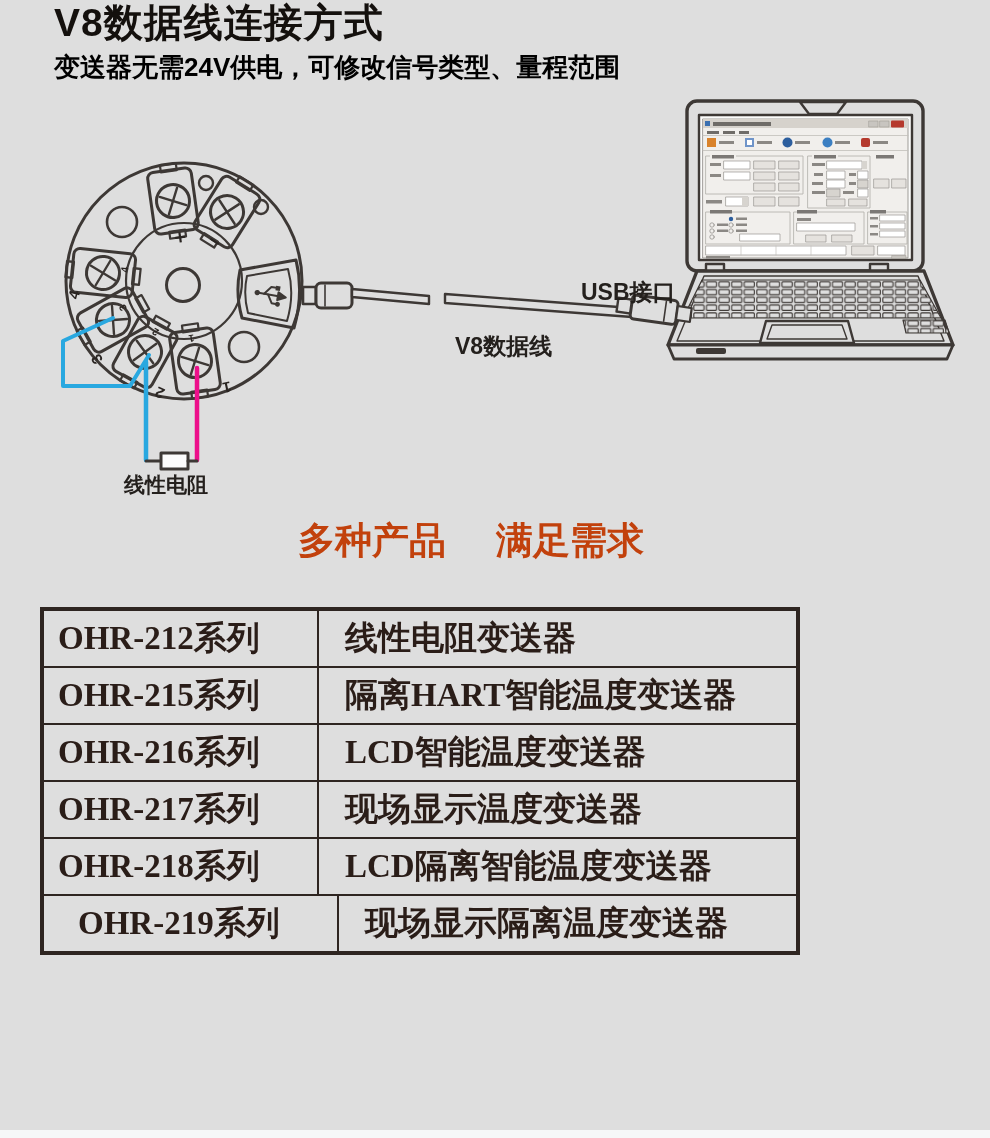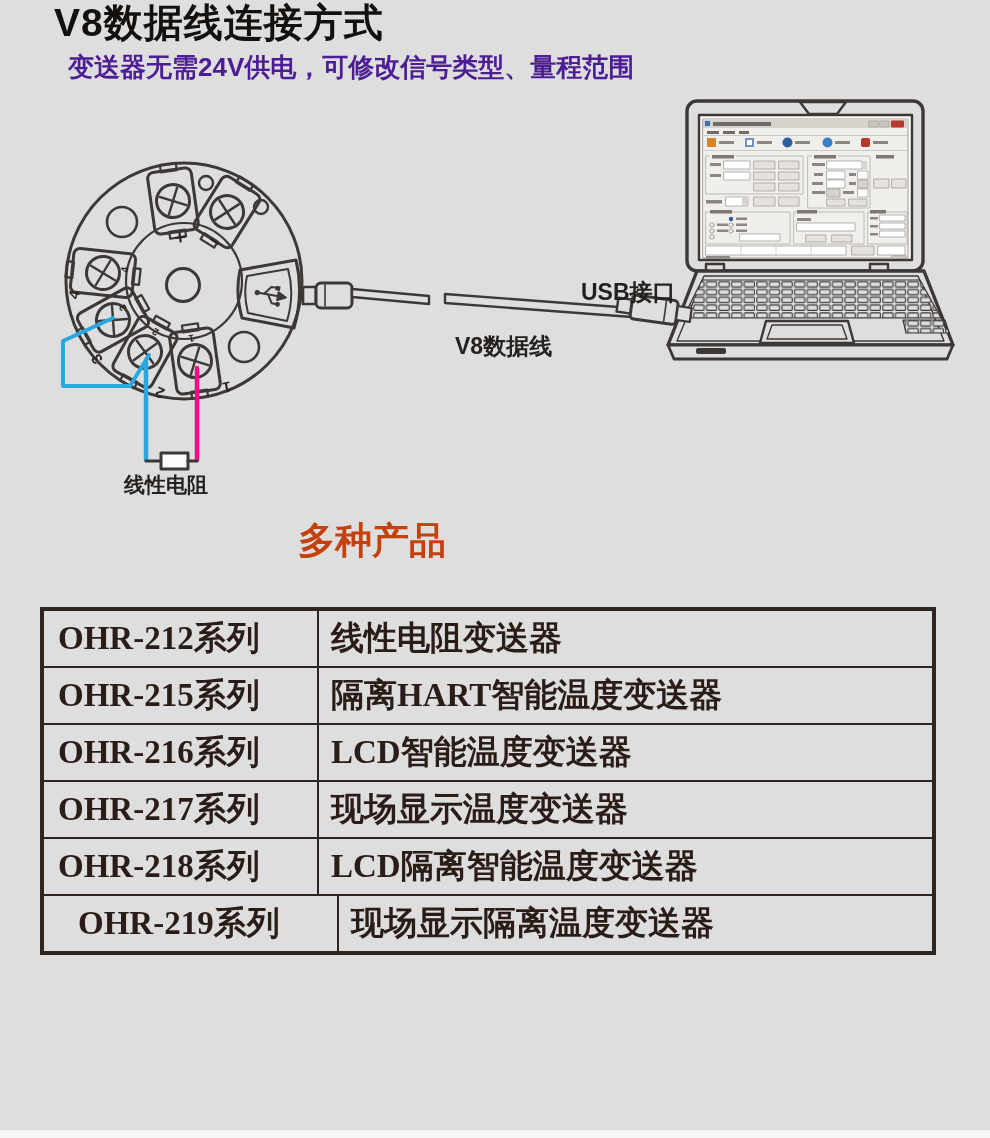--- a/index.html
+++ b/index.html
@@ -1,30 +1,30 @@
 <!DOCTYPE html>
 <html><head>
 <meta charset="utf-8">
 <style>
   html,body{margin:0;padding:0;}
   .page{position:relative;width:990px;height:1138px;background:#dedede;overflow:hidden;
         font-family:"Liberation Sans",sans-serif;color:#17120f;}
   .title{position:absolute;left:54px;top:-4px;font-size:39px;font-weight:700;letter-spacing:1px;color:#14100d;}
-  .subtitle{position:absolute;left:68px;top:50px;font-size:26px;font-weight:700;color:#4c1d95;}
+  .subtitle{position:absolute;left:54px;top:50px;font-size:26px;font-weight:700;color:#000000;}
   .diagram-svg{position:absolute;left:0;top:0;width:990px;height:510px;}
   .svg-label{font-family:"Liberation Sans",sans-serif;font-weight:700;fill:#24201d;}
   .section-heading{position:absolute;left:298px;top:516px;display:flex;gap:50px;
         font-size:37px;font-weight:800;color:#c2410c;}
-  .ptable{position:absolute;left:40px;top:607px;width:896px;border:4px solid #2e2521;box-sizing:border-box;
+  .ptable{position:absolute;left:40px;top:607px;width:760px;border:4px solid #2e2521;box-sizing:border-box;
         font-family:"Liberation Serif",serif;color:#2a1d18;}
   .prow{display:grid;grid-template-columns:275px 1fr;height:55px;border-bottom:2px solid #2e2521;}
   .prow:last-child{border-bottom:none;margin-left:20px;}
   .cell{display:flex;align-items:center;font-size:33px;font-weight:600;white-space:nowrap;overflow:hidden;}
   .cell.series{padding-left:14px;border-right:2px solid #2e2521;}
-  .cell.product{padding-left:12px;}
+  .cell.product{padding-left:26px;}
   .bottom-strip{position:absolute;left:0;top:1130px;width:990px;height:8px;background:#f6f7f8;}
 </style>
 </head>
 <body>
 
 <div class="page">
 
   <div class="title">V8数据线连接方式</div>
   <div class="subtitle">变送器无需24V供电，可修改信号类型、量程范围</div>
 
@@ -249,20 +249,21 @@
       <line x1="664" y1="300" x2="664" y2="320" stroke-width="1.6"></line>
       <rect x="676" y="303" width="14" height="14" stroke-width="2.2" fill="#dedede"></rect>
     </g>
 
     <text class="svg-label" x="581" y="300" font-size="23">USB接口</text>
     <text class="svg-label" x="455" y="354" font-size="23">V8数据线</text>
   </svg>
 
   <div class="section-heading">
     <span>多种产品</span>
+    <span>满足需求</span>
   </div>
 
   <div class="ptable">
     <div class="prow">
       <div class="cell series">OHR-212系列</div>
       <div class="cell product">线性电阻变送器</div>
     </div>
     <div class="prow">
       <div class="cell series">OHR-215系列</div>
       <div class="cell product">隔离HART智能温度变送器</div>

